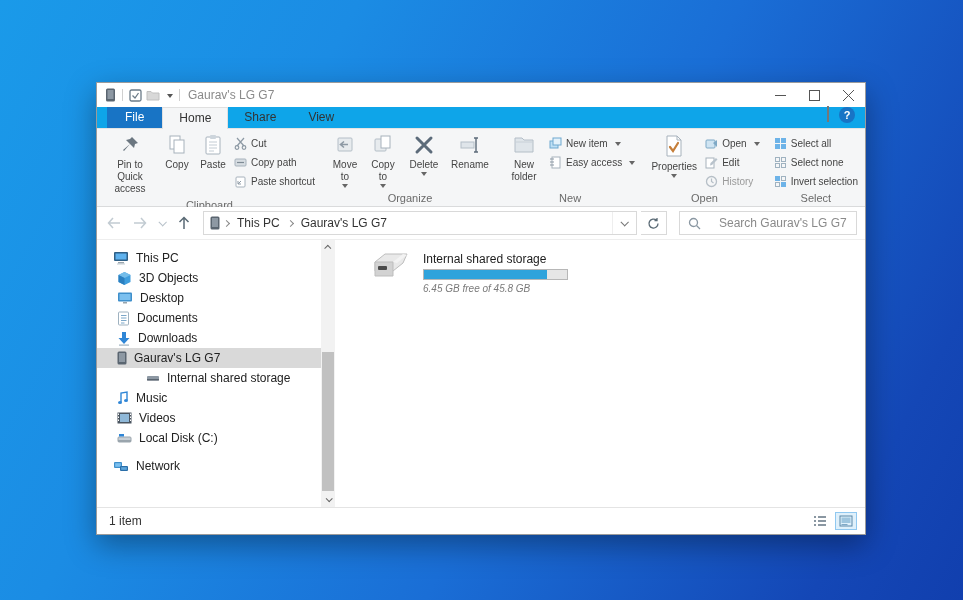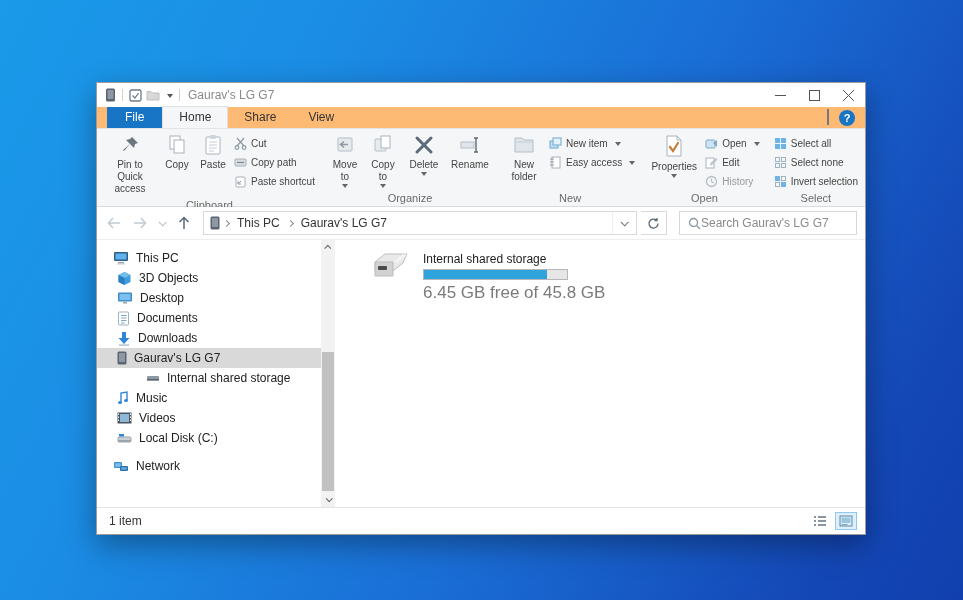--- a/index.html
+++ b/index.html
@@ -19,21 +19,21 @@
     display:flex; flex-direction:column;
   }
   
   .titlebar { height:24px; display:flex; align-items:center; background:#fff; flex:0 0 auto; }
   .qat { display:flex; align-items:center; gap:4px; padding-left:8px; }
   .qat-sep { width:1px; height:12px; background:#d0d0d0; margin:0 2px; }
   .win-title { color:#8a8a8a; font-size:12px; margin-left:6px; white-space:nowrap; }
   .win-controls { margin-left:auto; display:flex; height:100%; }
   .win-btn { width:34px; height:100%; display:flex; align-items:center; justify-content:center; }
   
-  .tabstrip { height:22px; display:flex; align-items:flex-end; background:#fdba74; border-bottom:1px solid #e4e4e4; flex:0 0 auto; }
+  .tabstrip { height:22px; display:flex; align-items:flex-start; background:#0ea5e9; border-bottom:1px solid #e4e4e4; flex:0 0 auto; }
   .tab { padding:3px 16px 4px 16px; font-size:12px; color:#333; }
   .tab.file { background:var(--accent,#1874c5); color:#fff; margin-left:10px; padding:3px 18px 4px 18px; }
   .tab.active { background:#f5f6f7; border:1px solid #e0e0e0; border-bottom:none; }
   .tabstrip-right { margin-left:auto; display:flex; align-items:center; gap:10px; padding:0 10px 2px 0; }
   .chev-up { width:8px; height:8px; border-left:2px solid #777; border-top:2px solid #777; transform:rotate(45deg) translateY(2px); }
   .help-circle { width:16px; height:16px; border-radius:50%; background:var(--accent,#1874c5); color:#fff; font-size:11px; font-weight:bold; display:flex; align-items:center; justify-content:center; }
   
   .ribbon { height:78px; background:#f5f6f7; border-bottom:1px solid #dadbdc; display:flex; flex:0 0 auto; }
   .rgroup { display:flex; flex-direction:column; padding:2px 4px 0 4px; }
   .rgroup-body { display:flex; flex:1 1 auto; align-items:flex-start; }
@@ -50,21 +50,21 @@
   
   .addressrow { height:32px; display:flex; align-items:center; background:#fff; padding:0 8px 0 6px; gap:4px; flex:0 0 auto; }
   .navbtn { width:22px; height:22px; display:flex; align-items:center; justify-content:center; }
   .addressbox { flex:1 1 auto; height:24px; border:1px solid #d9d9d9; display:flex; align-items:center; padding:0 2px 0 6px; gap:2px; margin-left:4px; }
   .crumb { padding:0 4px; white-space:nowrap; color:#333; }
   .crumb-sep { width:5px; height:5px; border-right:1.5px solid #888; border-top:1.5px solid #888; transform:rotate(45deg); margin:0 2px; }
   .addr-spacer { flex:1 1 auto; }
   .addr-dd { width:22px; height:100%; display:flex; align-items:center; justify-content:center; border-left:1px solid #eee; }
   .chev-down { width:6px; height:6px; border-right:1.5px solid #777; border-bottom:1.5px solid #777; transform:rotate(45deg) translateY(-1px); }
   .refreshbtn { width:26px; height:24px; display:flex; align-items:center; justify-content:center; border:1px solid #d9d9d9; border-left:none; }
-  .searchbox { width:178px; height:24px; border:1px solid #d9d9d9; display:flex; align-items:center; gap:0; padding:0 8px; margin-left:8px; }
+  .searchbox { width:178px; height:24px; border:1px solid #d9d9d9; display:flex; align-items:center; gap:18px; padding:0 8px; margin-left:8px; }
   .searchbox input { border:none; outline:none; width:100%; font-size:12px; color:#333; font-family:inherit; }
   .searchbox input::placeholder { color:#8a8a8a; }
   
   .content { flex:1 1 auto; display:flex; min-height:0; border-top:1px solid #eee; }
   .sidebar { width:224px; padding-top:8px; overflow:hidden; }
   .side-item { height:20px; display:flex; align-items:center; gap:7px; font-size:12px; color:#222; white-space:nowrap; }
   .side-item.d0 { padding-left:16px; }
   .side-item.d1 { padding-left:20px; }
   .side-item.d2 { padding-left:49px; }
   .side-item.selected { background:#d9d9d9; }
@@ -75,21 +75,21 @@
   .s-chev { width:5px; height:5px; border-left:1.5px solid #666; border-top:1.5px solid #666; }
   .s-chev.up { transform:rotate(45deg) translateY(1px); }
   .s-chev.down { transform:rotate(-135deg) translateY(1px); }
   .navthumb { position:absolute; left:1px; width:12px; top:42%; height:52%; background:#c1c1c1; }
   .main { flex:1 1 auto; background:#fff; padding:10px 0 0 34px; }
   .drive-tile { display:flex; gap:10px; align-items:flex-start; width:240px; }
   .drive-text { display:flex; flex-direction:column; gap:3px; padding-top:2px; }
   .drive-name { font-size:12px; color:#1c1c1c; }
   .drive-bar { width:145px; height:11px; border:1px solid #b7b7b7; background:#e6e6e6; }
   .drive-bar-fill { height:100%; background:var(--progress,#2fa3dc); }
-  .drive-free { font-size:17px; color:#7a7a7a; }
+  .drive-free { font-size:10px; color:#7a7a7a;font-style:italic; }
   
   .statusbar { height:27px; border-top:1px solid #e4e4e4; display:flex; align-items:center; padding:0 8px 0 12px; flex:0 0 auto; }
   .status-right { margin-left:auto; display:flex; gap:4px; align-items:center; }
   .viewbtn { width:22px; height:18px; display:flex; align-items:center; justify-content:center; border:1px solid transparent; }
   .viewbtn.active { border-color:#90c8f0; background:#dff0fb; }
   .ric svg, .sic svg { display:block; }
 </style>
 </head>
 <body>
 

